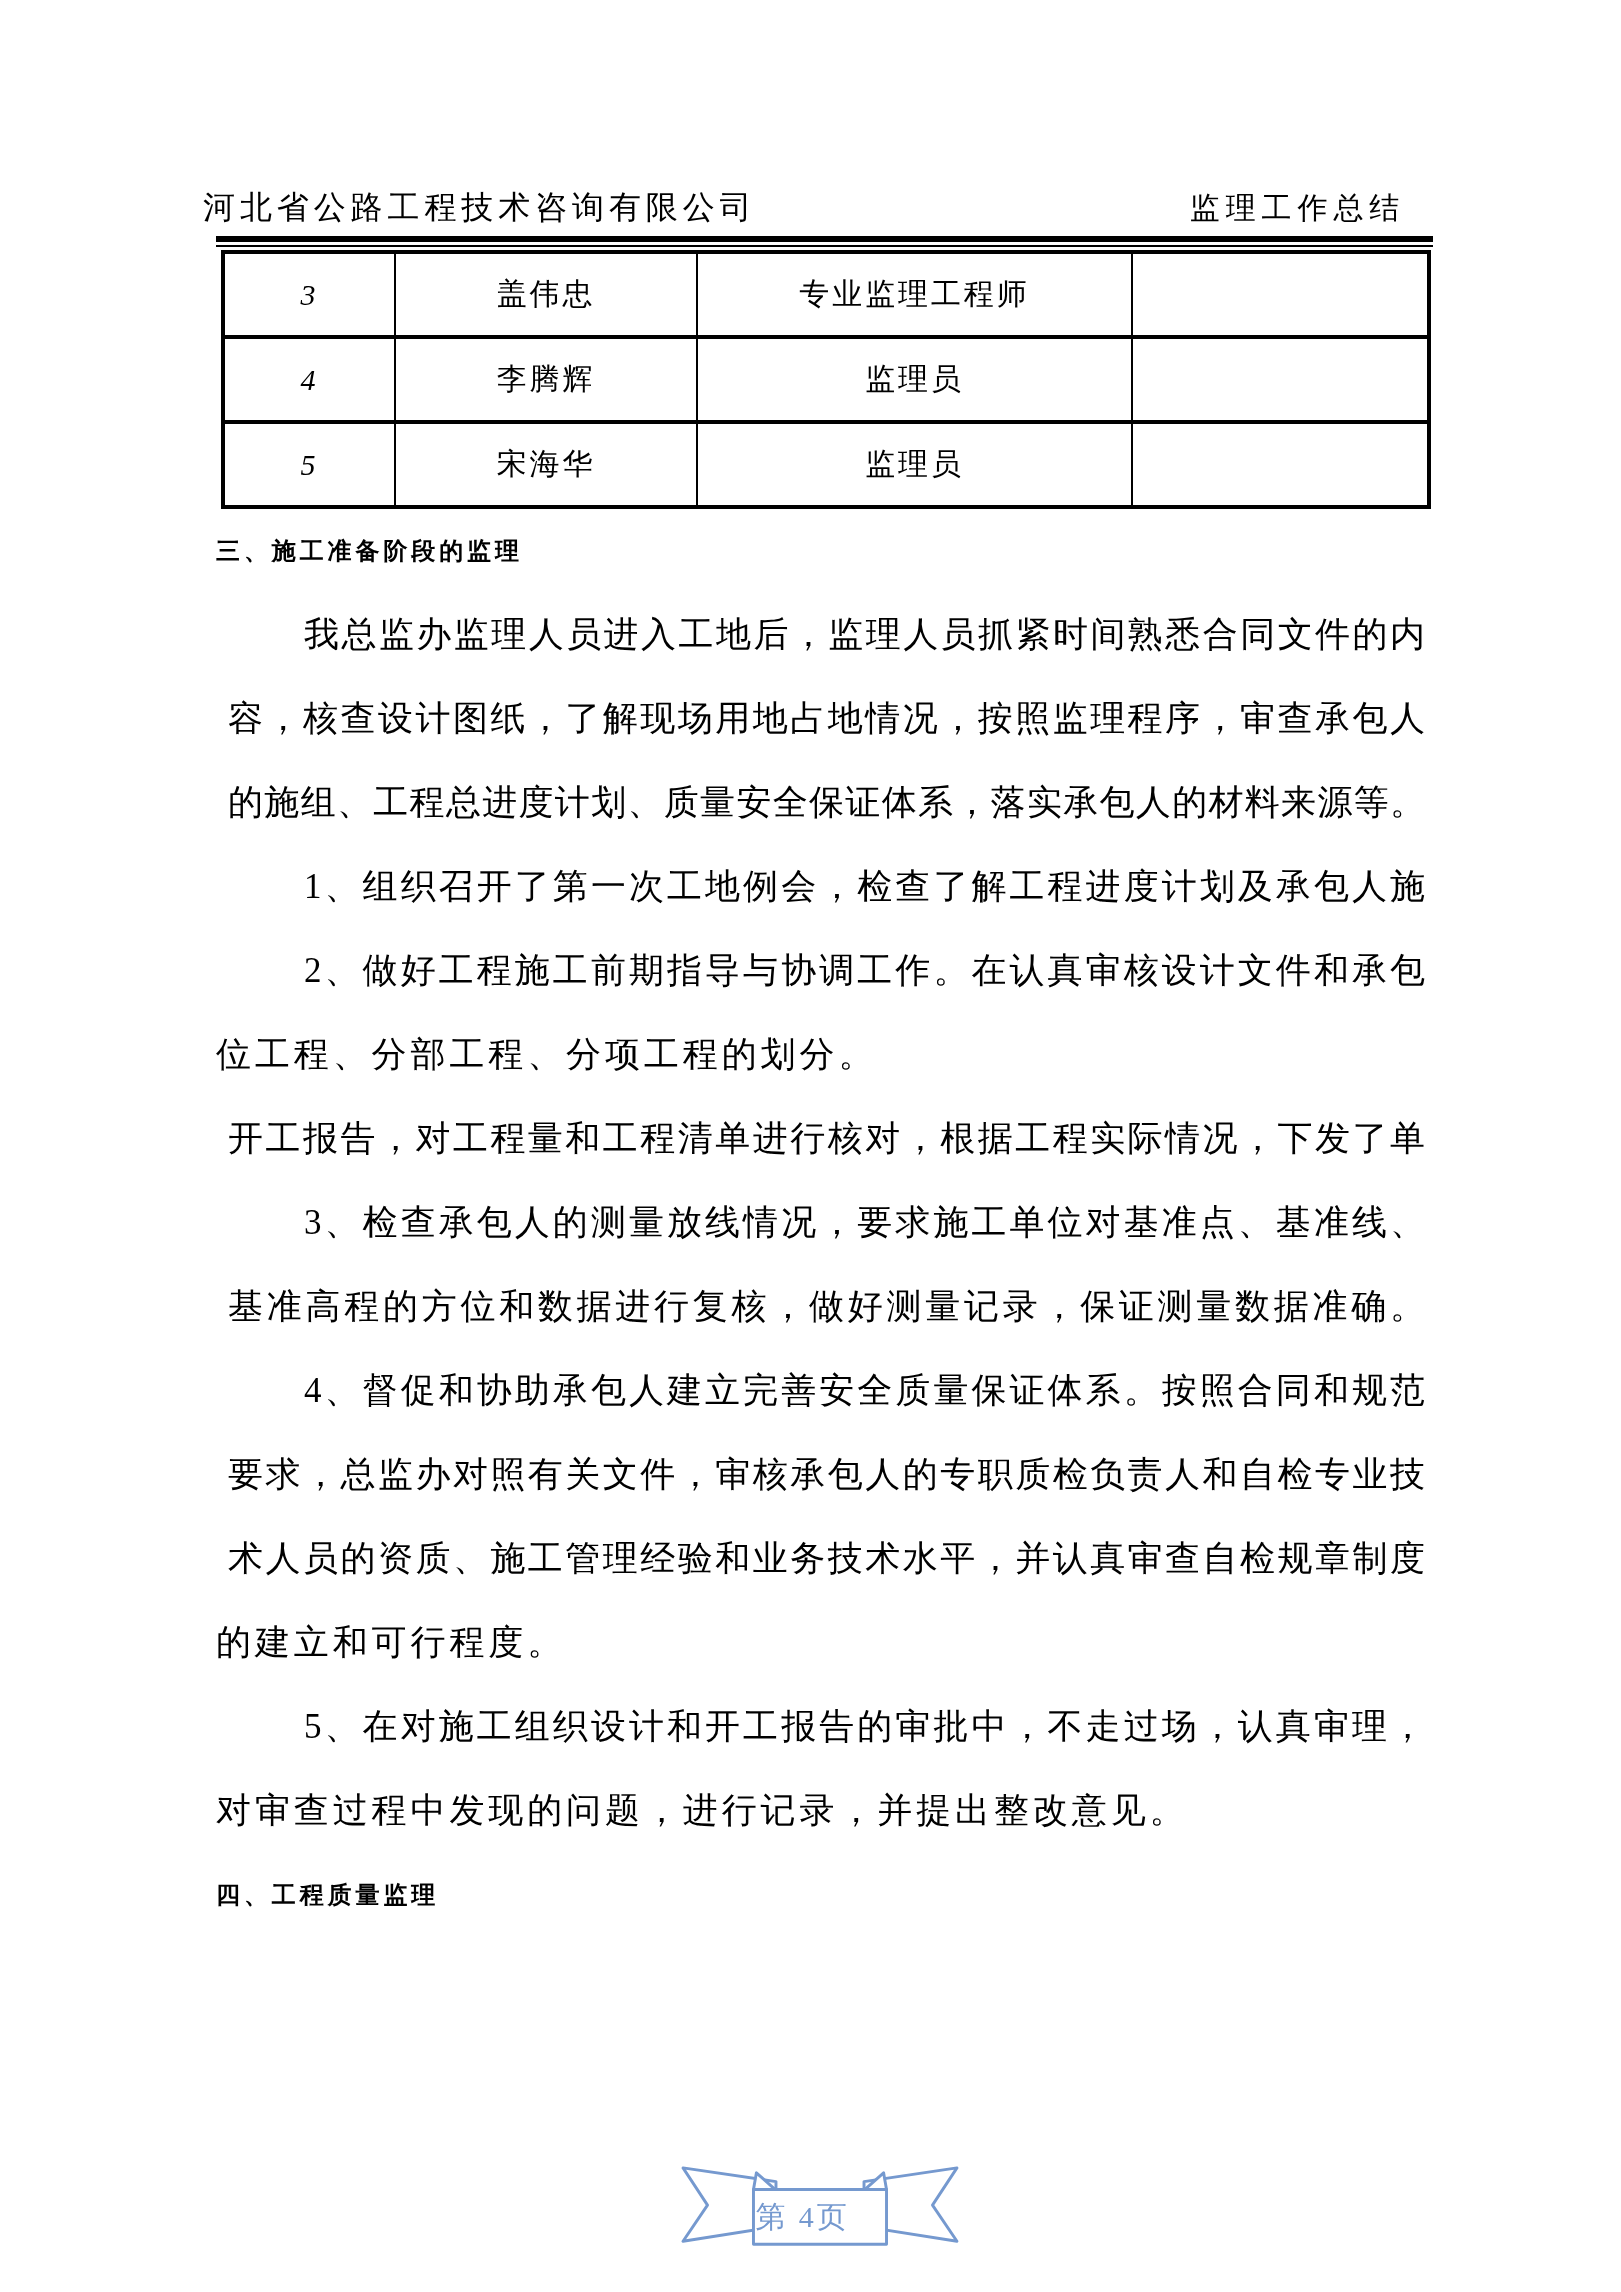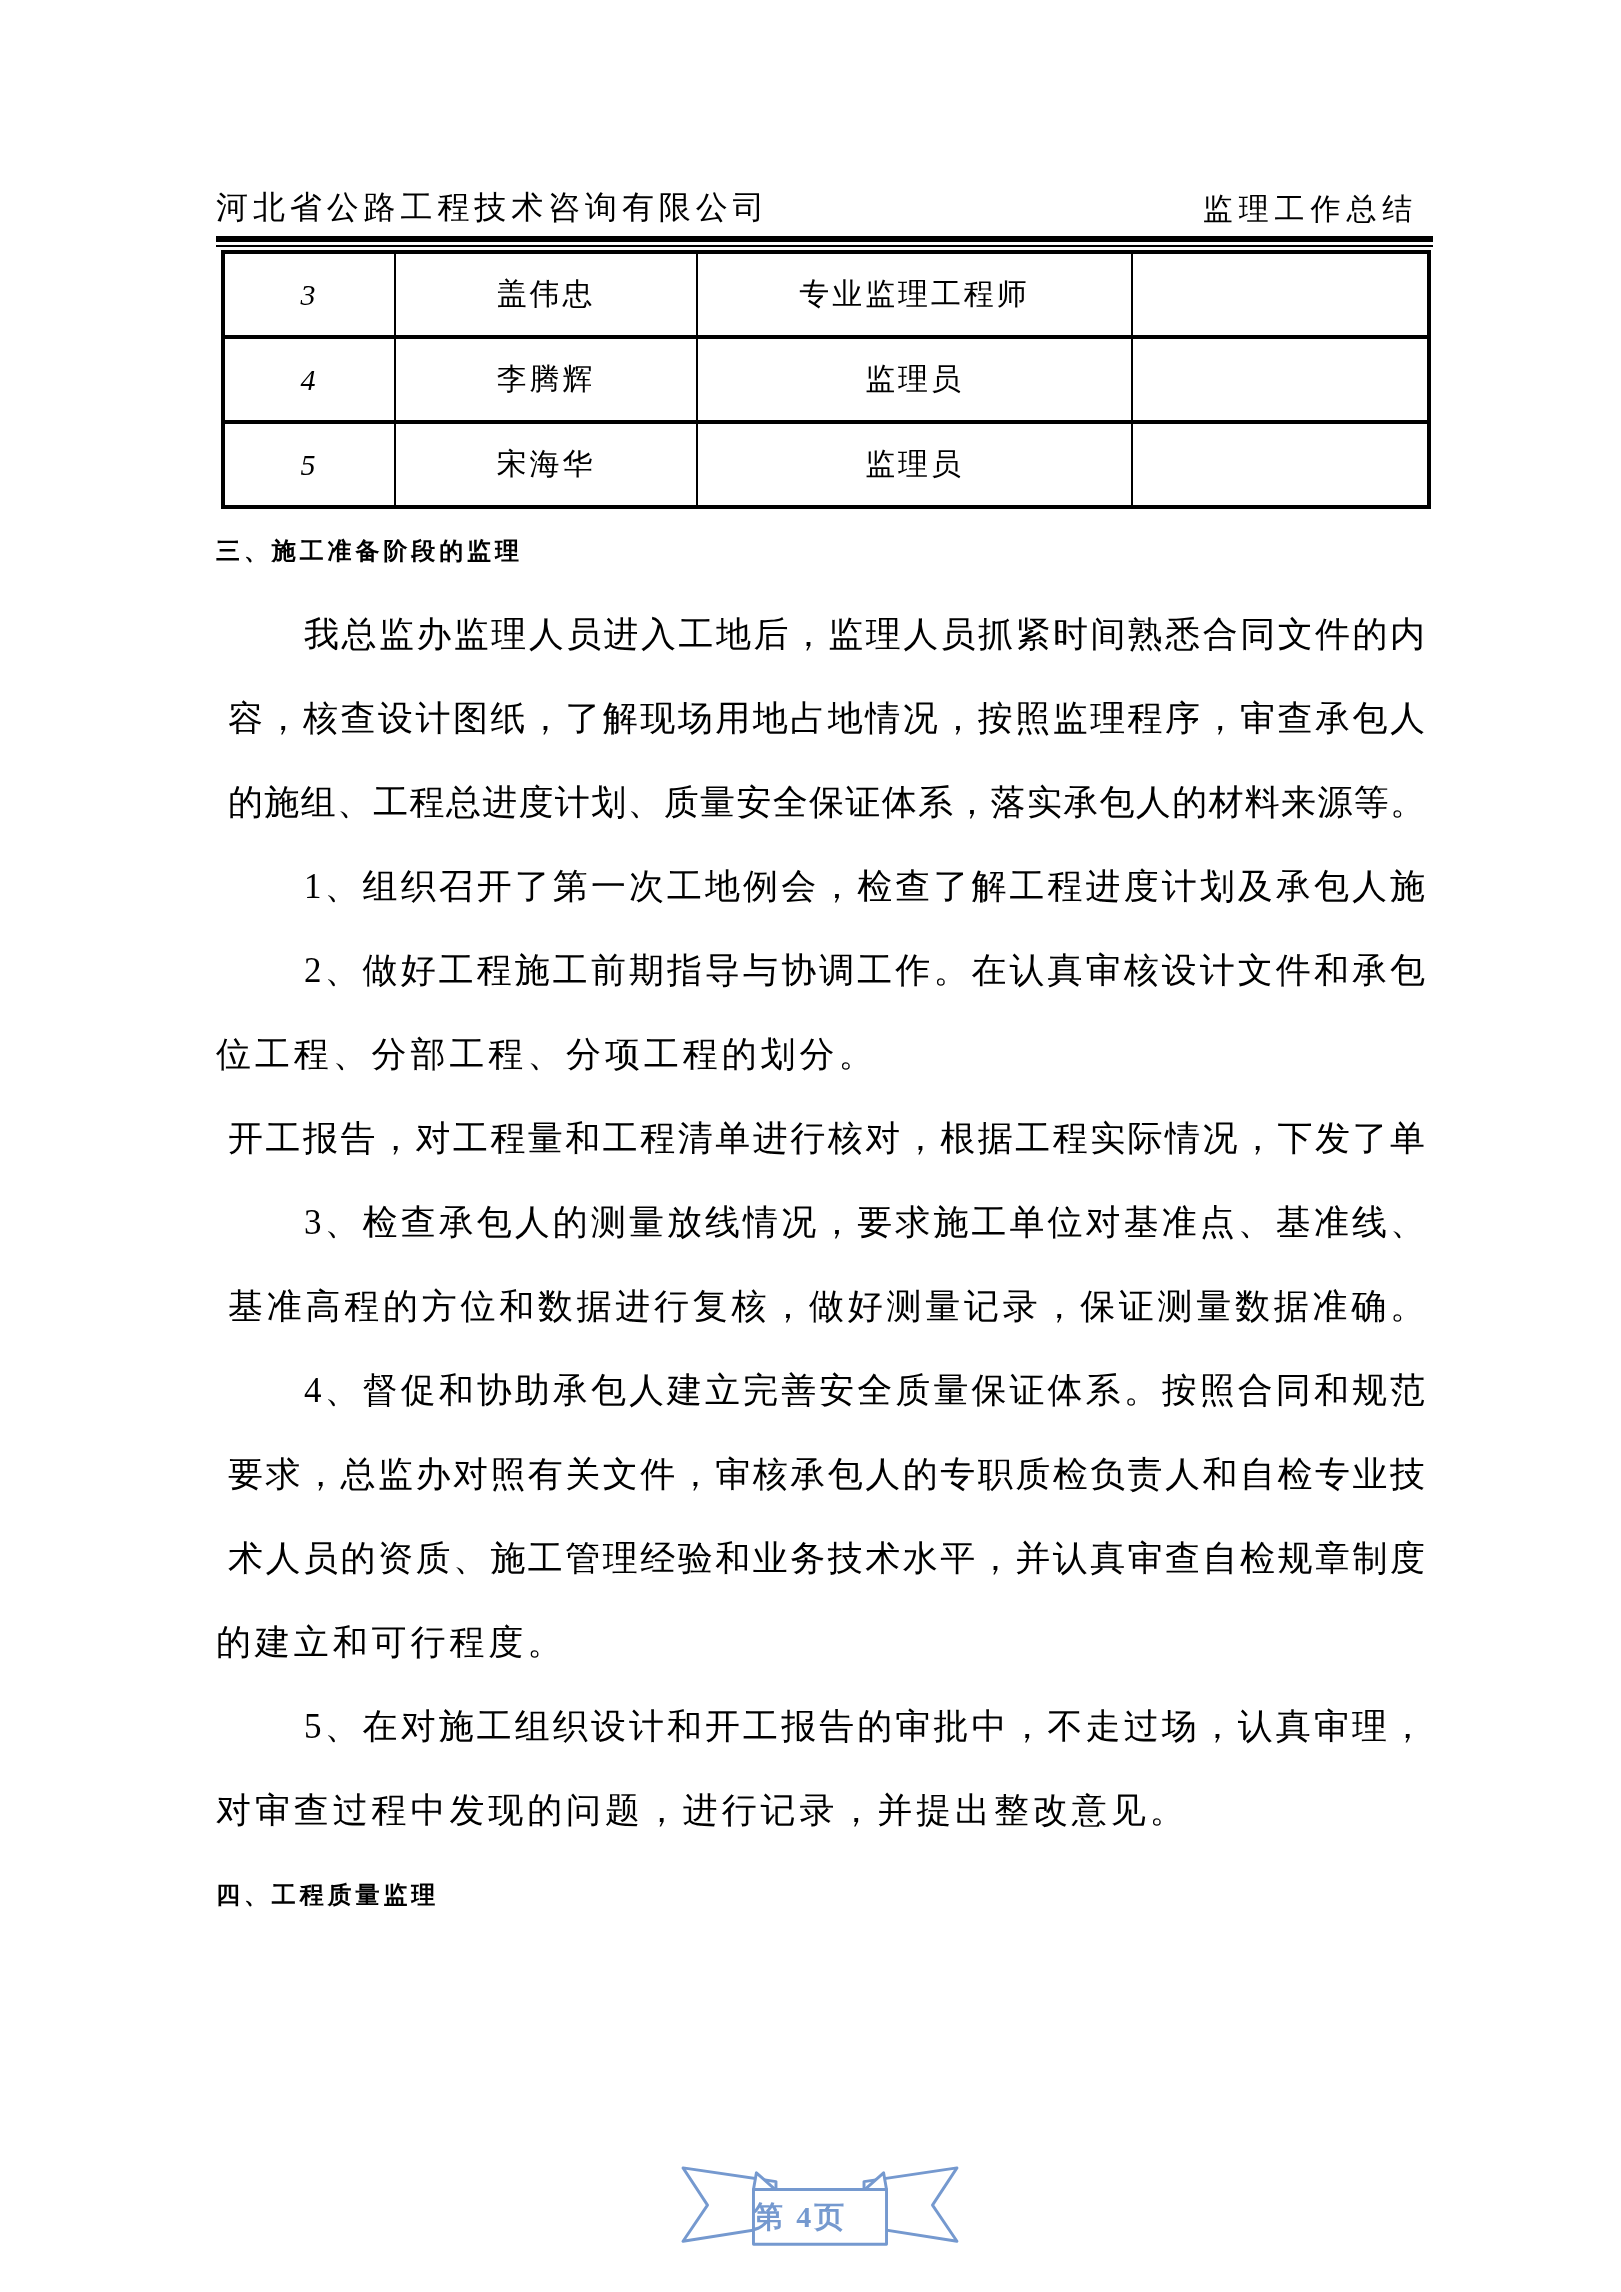--- a/index.html
+++ b/index.html
@@ -8,26 +8,26 @@
     width: 1621px;
     height: 2293px;
     background: #ffffff;
     font-family: "Liberation Serif", "DejaVu Serif", serif;
     color: #000;
     overflow: hidden;
   }
   
   .hdr {
     position: absolute;
-    left: 216px;
+    left: 203px;
     top: 186px;
     width: 1210px;
     display: flex;
     justify-content: space-between;
-    align-items: flex-end;
+    align-items: center;
   }
   .hdr-company { font-size: 32px; letter-spacing: 4.9px; white-space: nowrap; }
   .hdr-title   { font-size: 30px; letter-spacing: 5.9px; white-space: nowrap; padding-right: 7.8px; }
   .rule-thick {
     position: absolute;
     left: 216px;
     width: 1217px;
     top: 236px;
     height: 5.9px;
     background: #000;
@@ -95,30 +95,29 @@
   .ribbon-wrap {
     position: absolute;
     left: 678px;
     top: 2164px;
     width: 284px;
     height: 90px;
   }
   .ribbon-wrap svg { display: block; }
   .ribbon-label {
     position: absolute;
-    left: 75px;
+    left: 58px;
     top: 25.5px;
     width: 133px;
     height: 53px;
     line-height: 53px;
-    text-align: left;
+    text-align: center;
     font-size: 30px;
     letter-spacing: 2.9px;
     color: var(--ribbon, #7599cf);
-    font-weight: bold;
   }
 </style>
 </head>
 <body>
 
 <div class="page">
 
   <div class="hdr">
     <span class="hdr-company">河北省公路工程技术咨询有限公司</span>
     <span class="hdr-title">监理工作总结</span>

